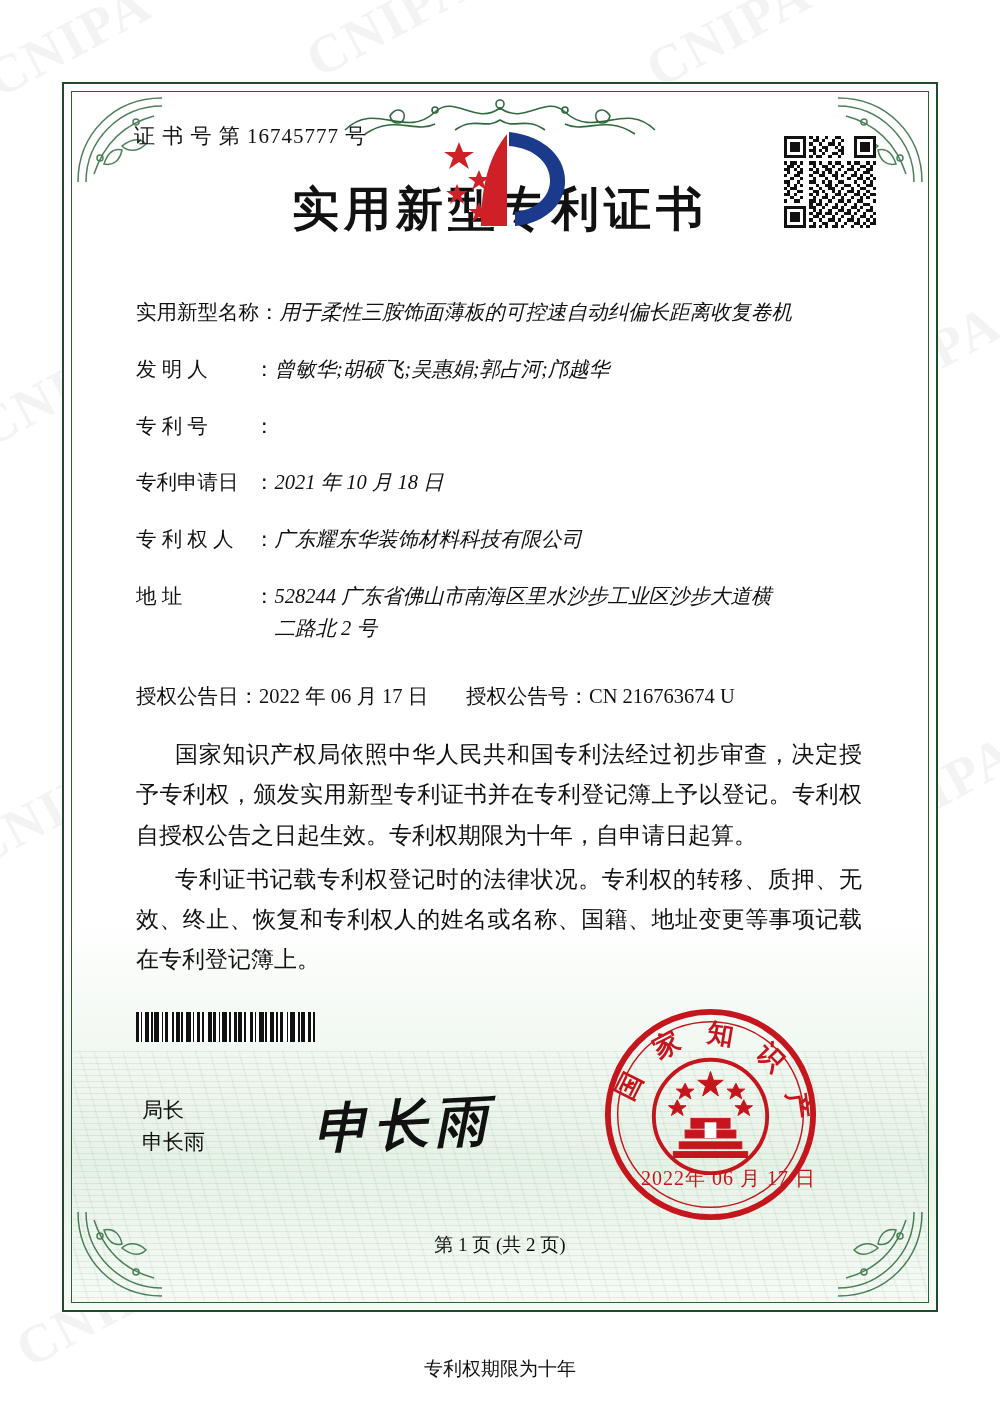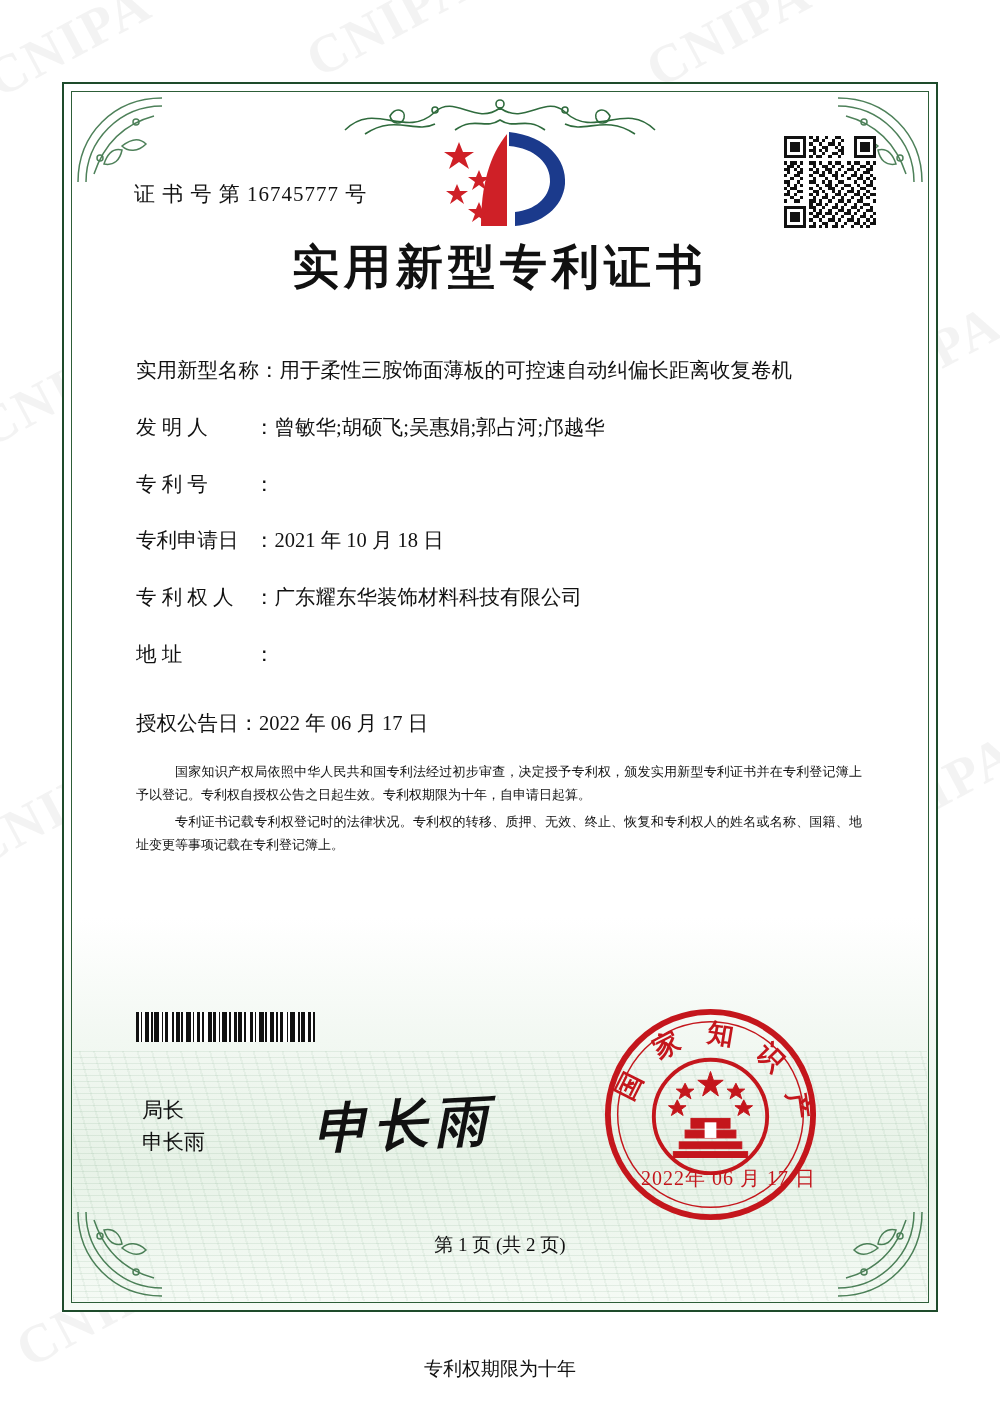--- a/index.html
+++ b/index.html
@@ -92,21 +92,21 @@
     left: 50%; top: 6px;
     transform: translateX(-50%);
     width: 330px; height: 52px;
     pointer-events: none;
   }
 
   
   .content {
     position: absolute;
     left: 0; top: 0; right: 0; bottom: 0;
-    padding: 84px 62px 0 62px;
+    padding: 26px 62px 0 62px;
     z-index: 2;
   }
 
   .cert-no {
     font-size: 21px;
     letter-spacing: 1px;
     margin: 12px 0 0 8px;
   }
 
   .logo-wrap {
@@ -141,38 +141,38 @@
     align-items: flex-start;
     margin-bottom: 25px;
     padding-left: 10px;
   }
   .flabel {
     flex: 0 0 118px;
     display: flex;
     justify-content: space-between;
     white-space: nowrap;
   }
-  .fvalue { flex: 1; }
+  .fvalue { flex: 1; font-style: italic; }
   .fvalue .line2 { display: block; padding-left: 0; }
 
   .grantrow {
     display: flex;
     align-items: flex-start;
     padding-left: 10px;
     margin-bottom: 6px;
     font-size: 20.5px;
     margin-top: 37px;
   }
   .grantrow .g1 { width: 330px; }
   .grantrow .g2 { }
 
   .para {
     margin-top: 22px;
     padding: 0 12px 0 10px;
-    font-size: 13px;
+    font-size: 23px;
     line-height: 1.75;
     text-align: justify;
     text-indent: 39px;
   }
   .para + .para { margin-top: 4px; }
 
   
   .barcode {
     position: absolute;
     left: 72px; bottom: 268px;
@@ -586,25 +586,32 @@
 
       <div class="frow">
         <span class="flabel">专 利 权 人</span>
         <span style="flex:0 0 12px;">：</span>
         <span class="fvalue">广东耀东华装饰材料科技有限公司</span>
       </div>
 
       <div class="frow">
         <span class="flabel">地 址</span>
         <span style="flex:0 0 12px;">：</span>
+        <span class="fvalue">
+          <span>528244 广东省佛山市南海区里水沙步工业区沙步大道横</span>
+          <span class="line2">二路北 2 号</span>
+        </span>
       </div>
 
       <div class="grantrow">
         <span class="g1">
           <span>授权公告日</span><span>：</span><span>2022 年 06 月 17 日</span>
+        </span>
+        <span class="g2">
+          <span>授权公告号</span><span>：</span><span>CN 216763674 U</span>
         </span>
       </div>
 
     </div>
 
     <div class="para">国家知识产权局依照中华人民共和国专利法经过初步审查，决定授予专利权，颁发实用新型专利证书并在专利登记簿上予以登记。专利权自授权公告之日起生效。专利权期限为十年，自申请日起算。</div>
     <div class="para">专利证书记载专利权登记时的法律状况。专利权的转移、质押、无效、终止、恢复和专利权人的姓名或名称、国籍、地址变更等事项记载在专利登记簿上。</div>
 
   </div>
 

